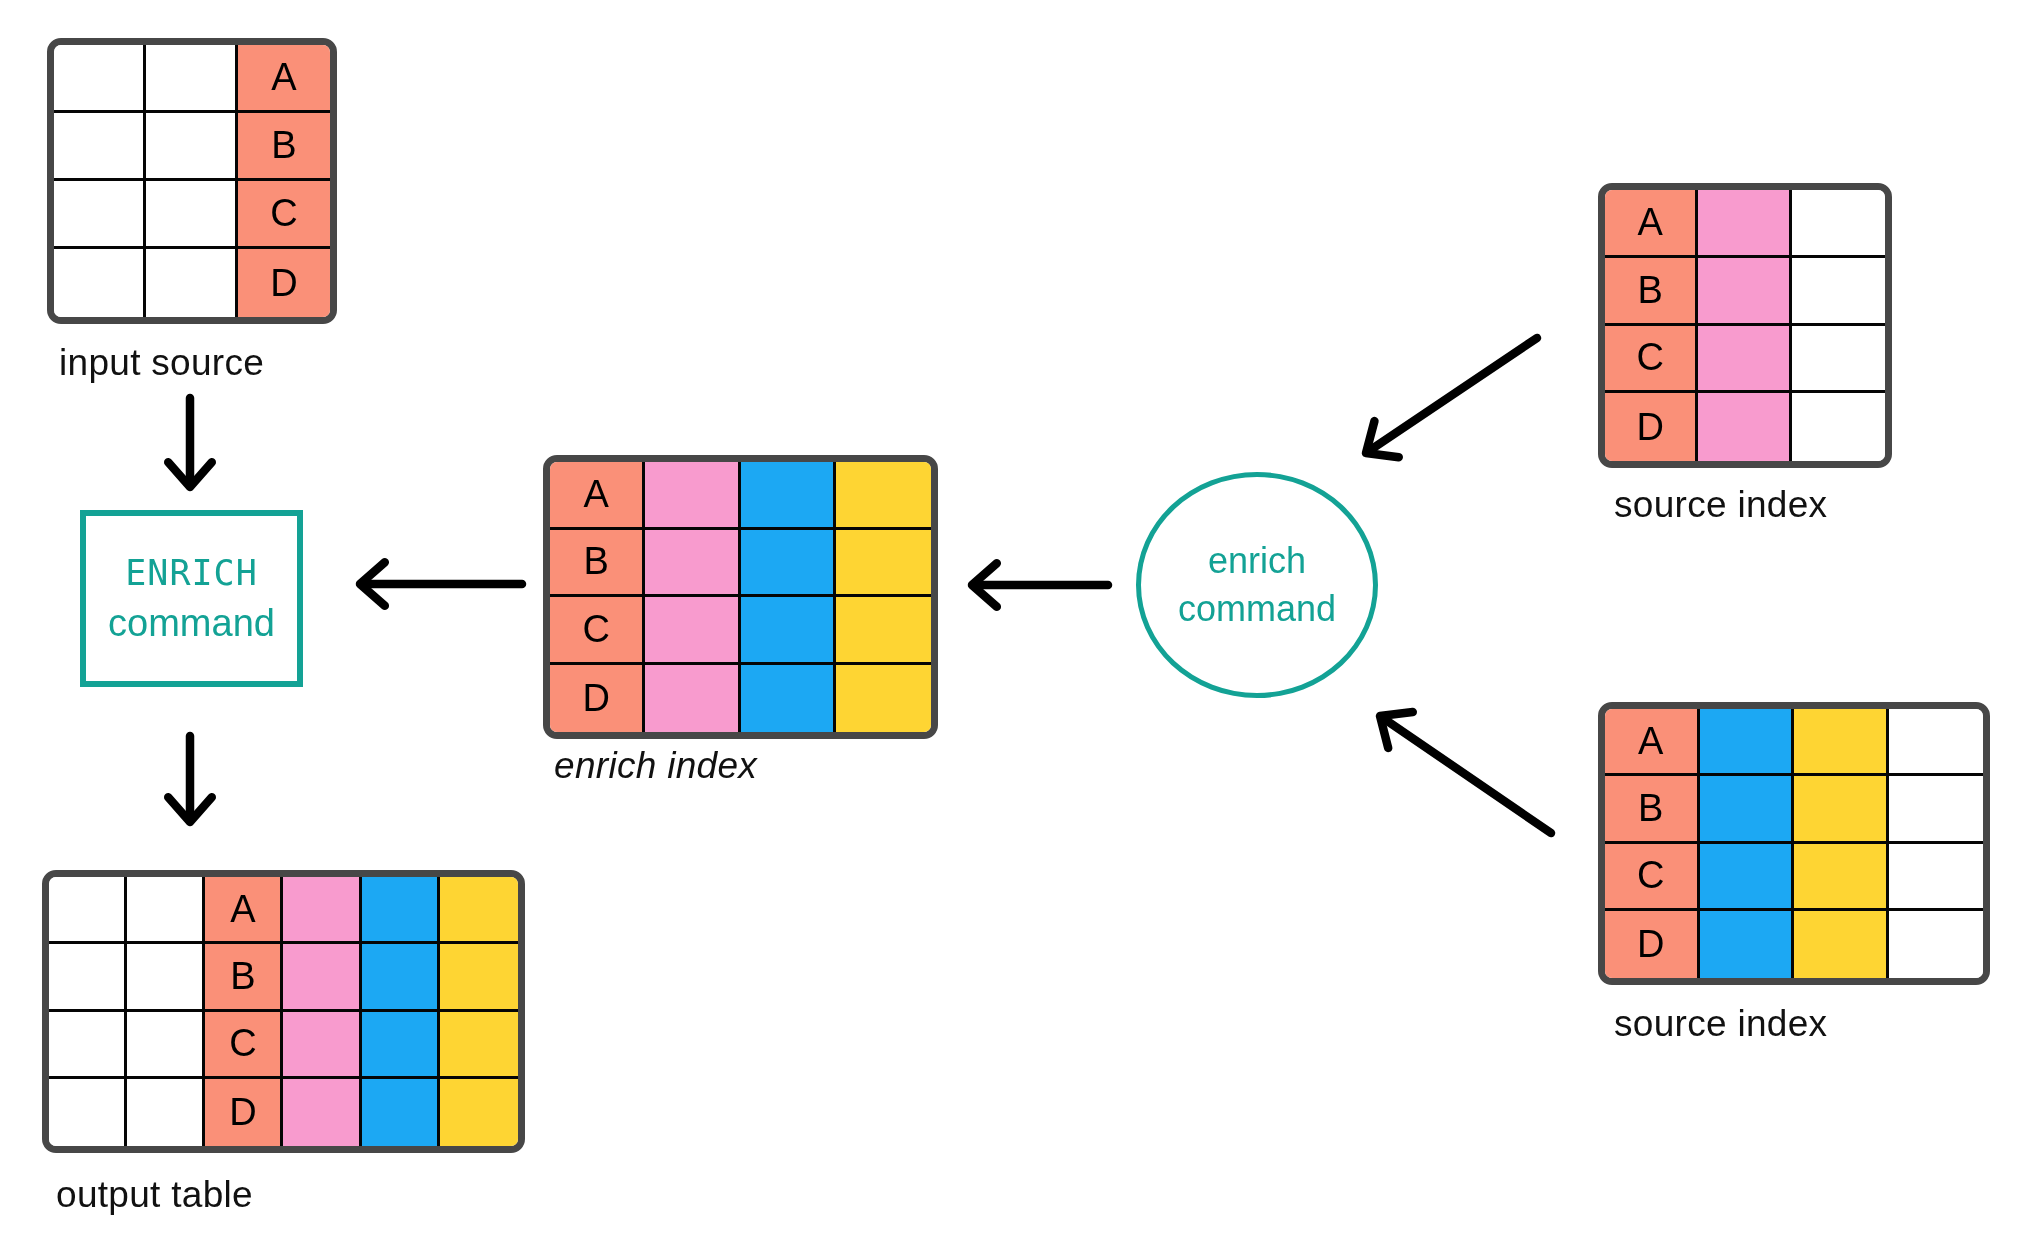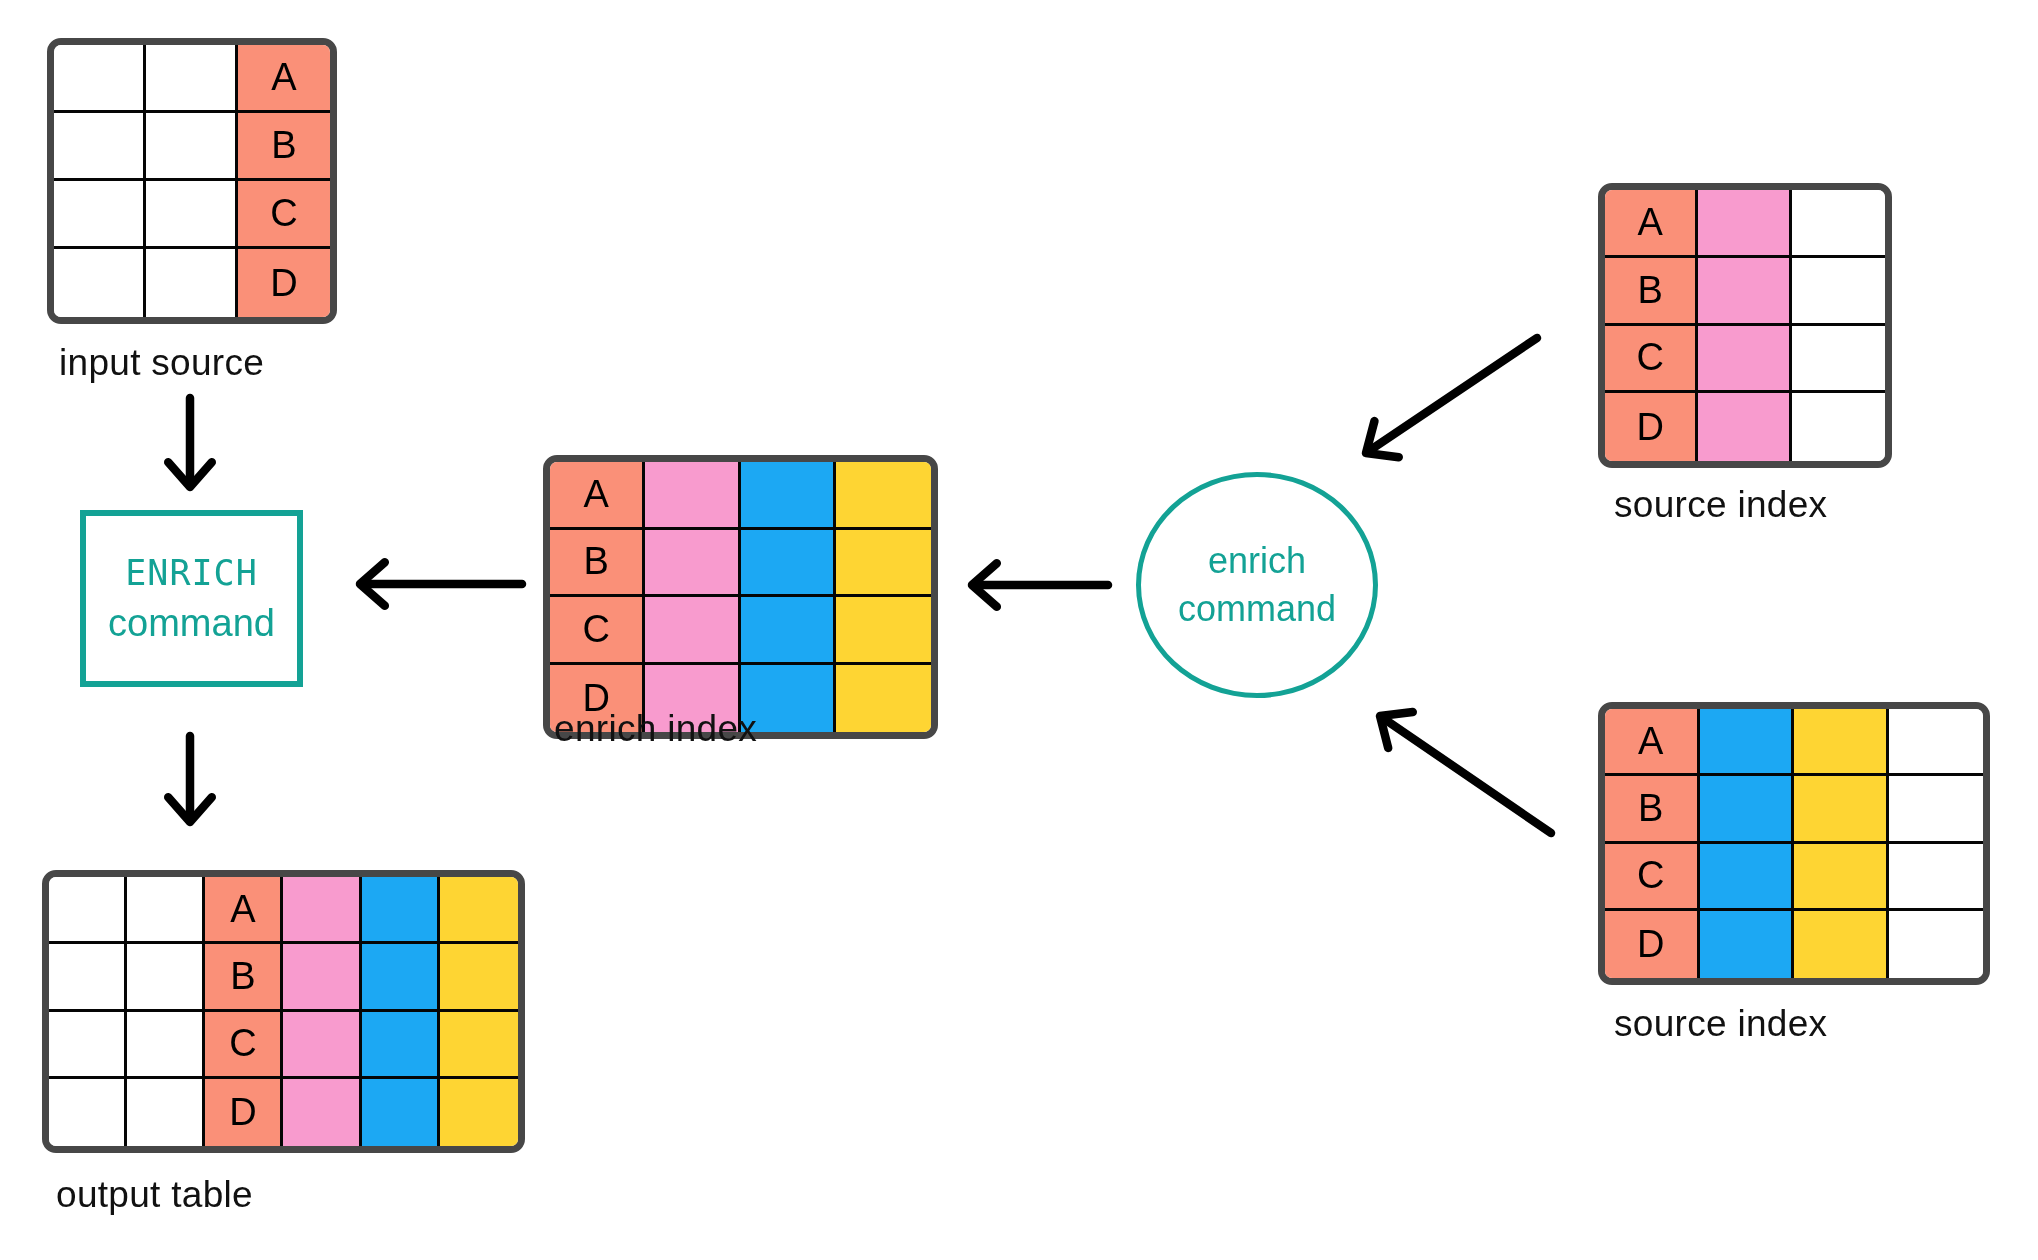--- a/index.html
+++ b/index.html
@@ -125,21 +125,21 @@
       <div class="cell bb" style="background: rgb(254, 213, 51);"></div>
       <div class="cell br bb" style="background: rgb(250, 144, 120);">C</div>
       <div class="cell br bb" style="background: rgb(248, 155, 206);"></div>
       <div class="cell br bb" style="background: rgb(28, 168, 243);"></div>
       <div class="cell bb" style="background: rgb(254, 213, 51);"></div>
       <div class="cell br" style="background: rgb(250, 144, 120);">D</div>
       <div class="cell br" style="background: rgb(248, 155, 206);"></div>
       <div class="cell br" style="background: rgb(28, 168, 243);"></div>
       <div class="cell" style="background: rgb(254, 213, 51);"></div>
     </div>
-  <div class="node-label" style="left:554px;top:708px;">enrich index</div>
+  <div class="node-label" style="left:554px;top:745px;font-style:italic;">enrich index</div>
 
   <div class="policy-circle">
     <div>enrich</div>
     <div>command</div>
   </div>
 
   <div class="dtable" style="left: 1598px; top: 183px; width: 294px; height: 285px; grid-template-columns: repeat(3, 1fr);">
       <div class="cell br bb" style="background: rgb(250, 144, 120);">A</div>
       <div class="cell br bb" style="background: rgb(248, 155, 206);"></div>
       <div class="cell bb" style="background: rgb(255, 255, 255);"></div>

